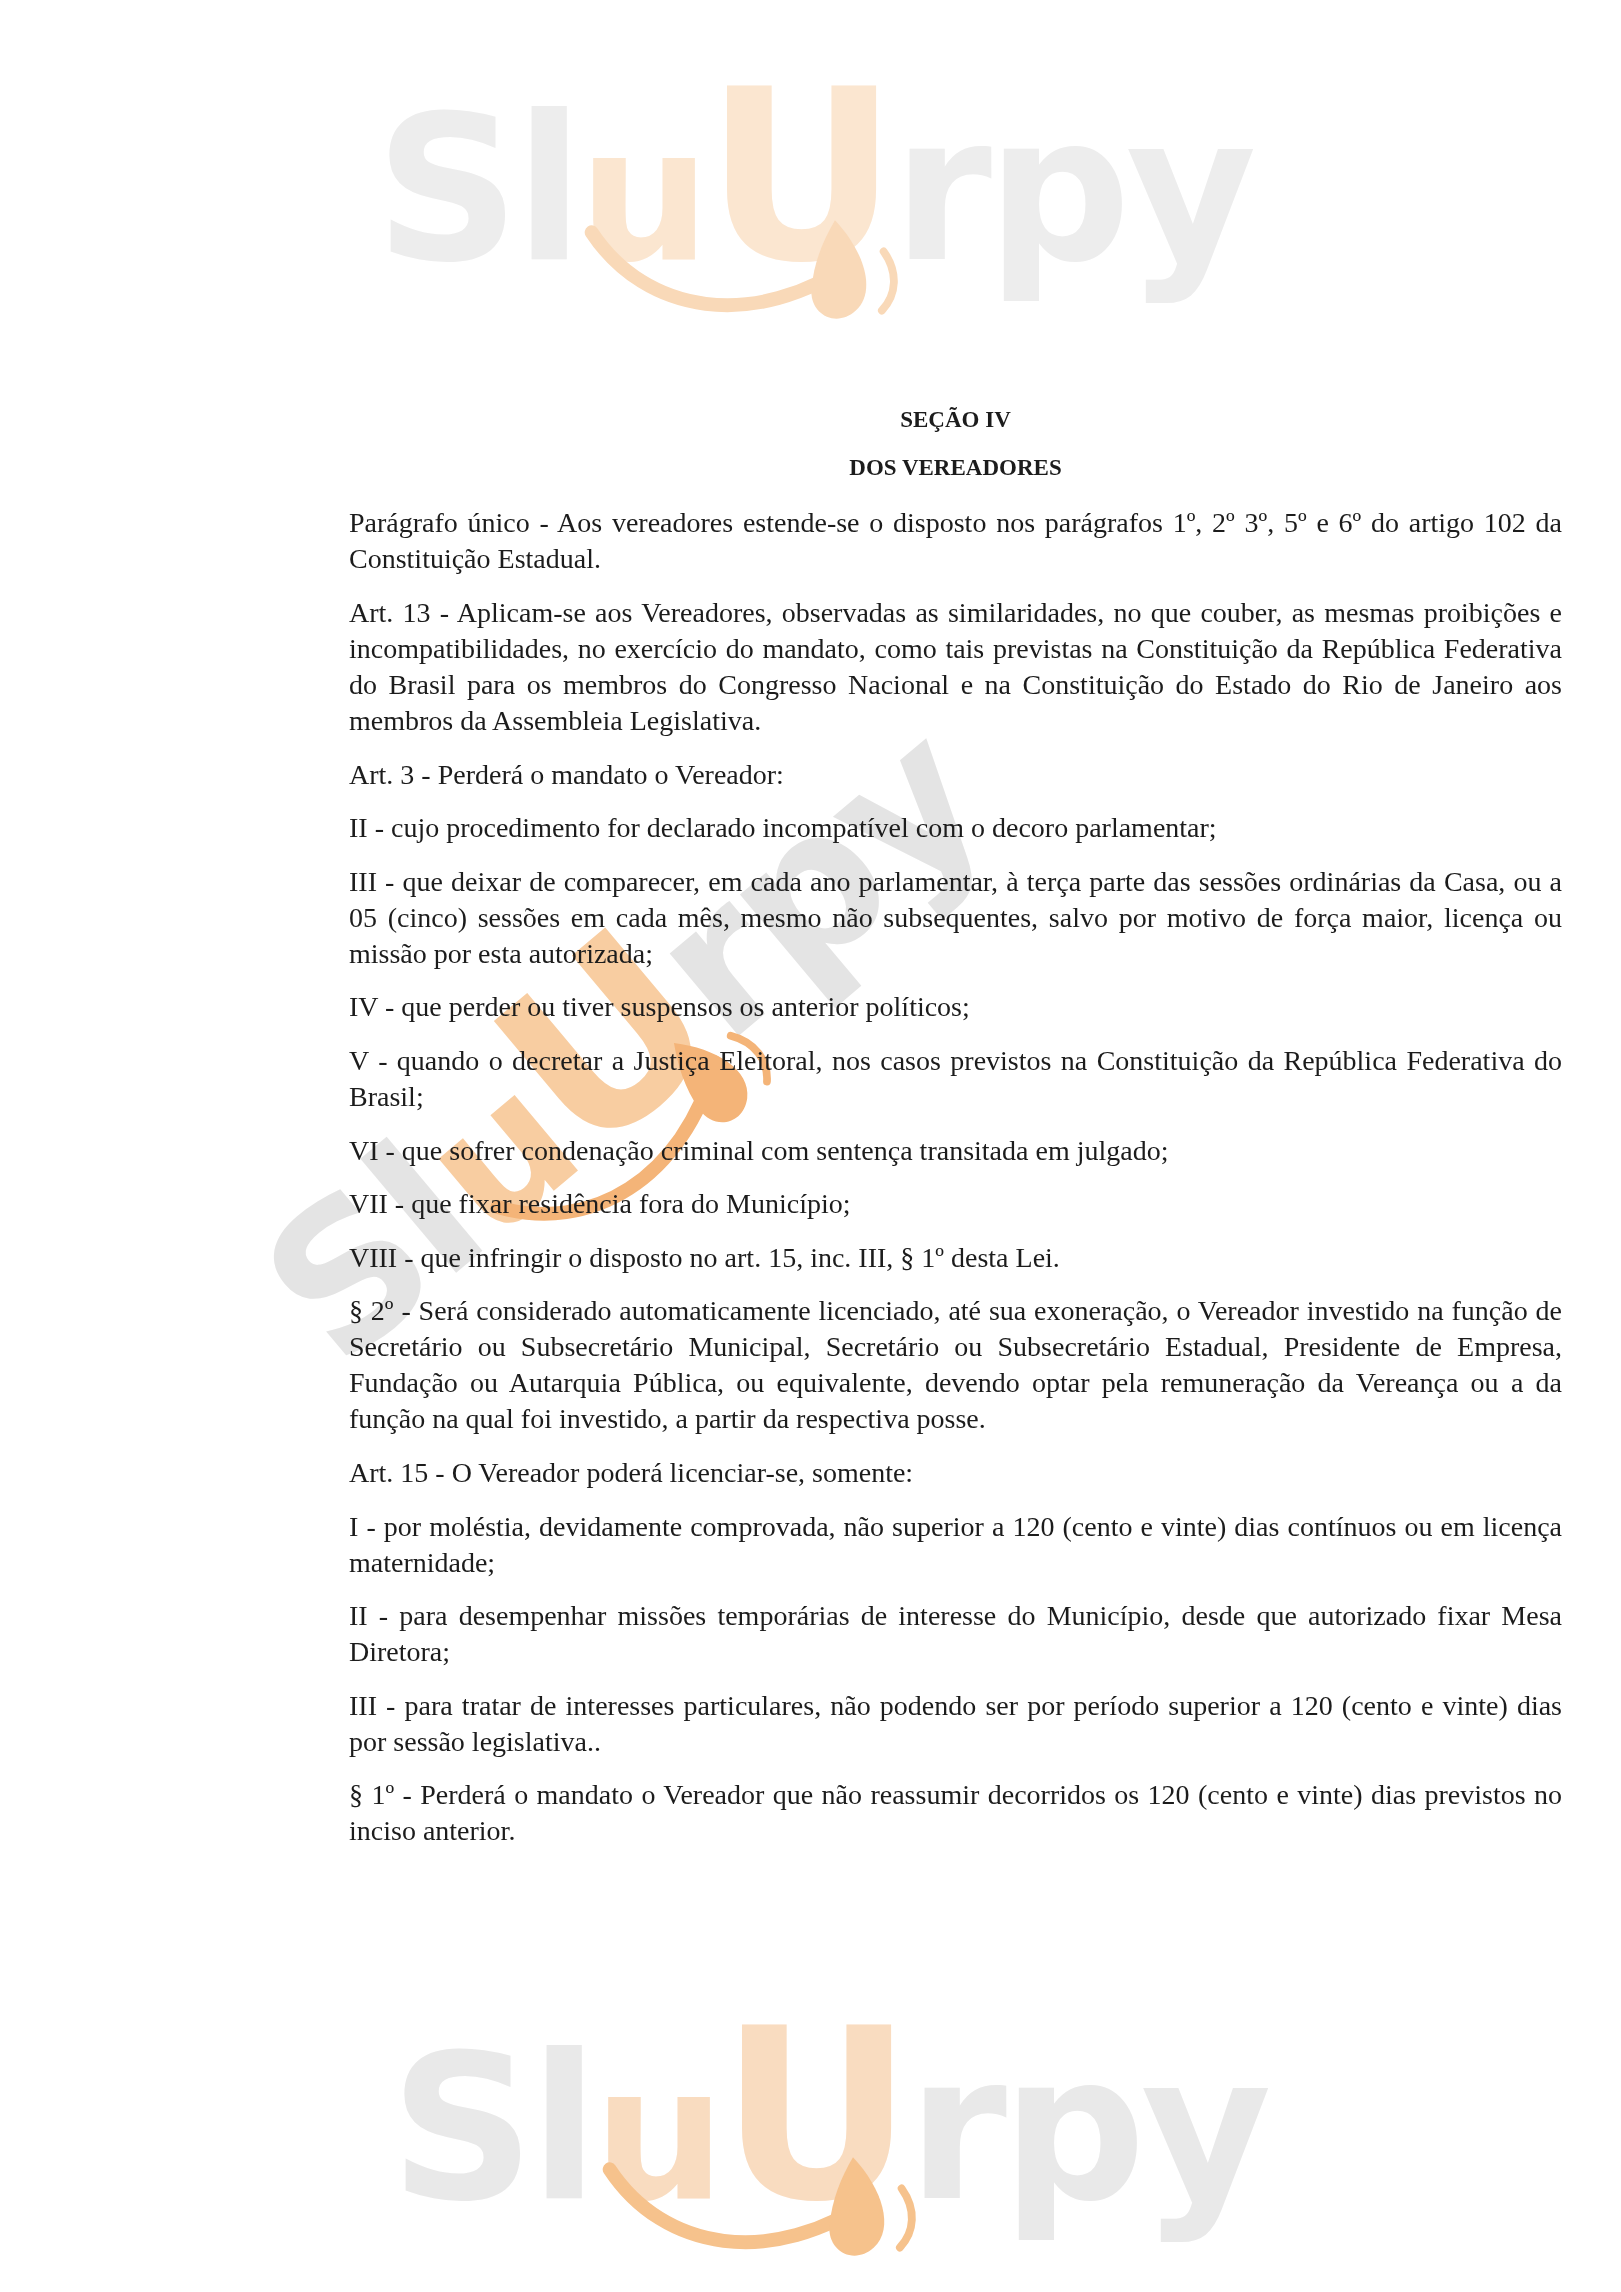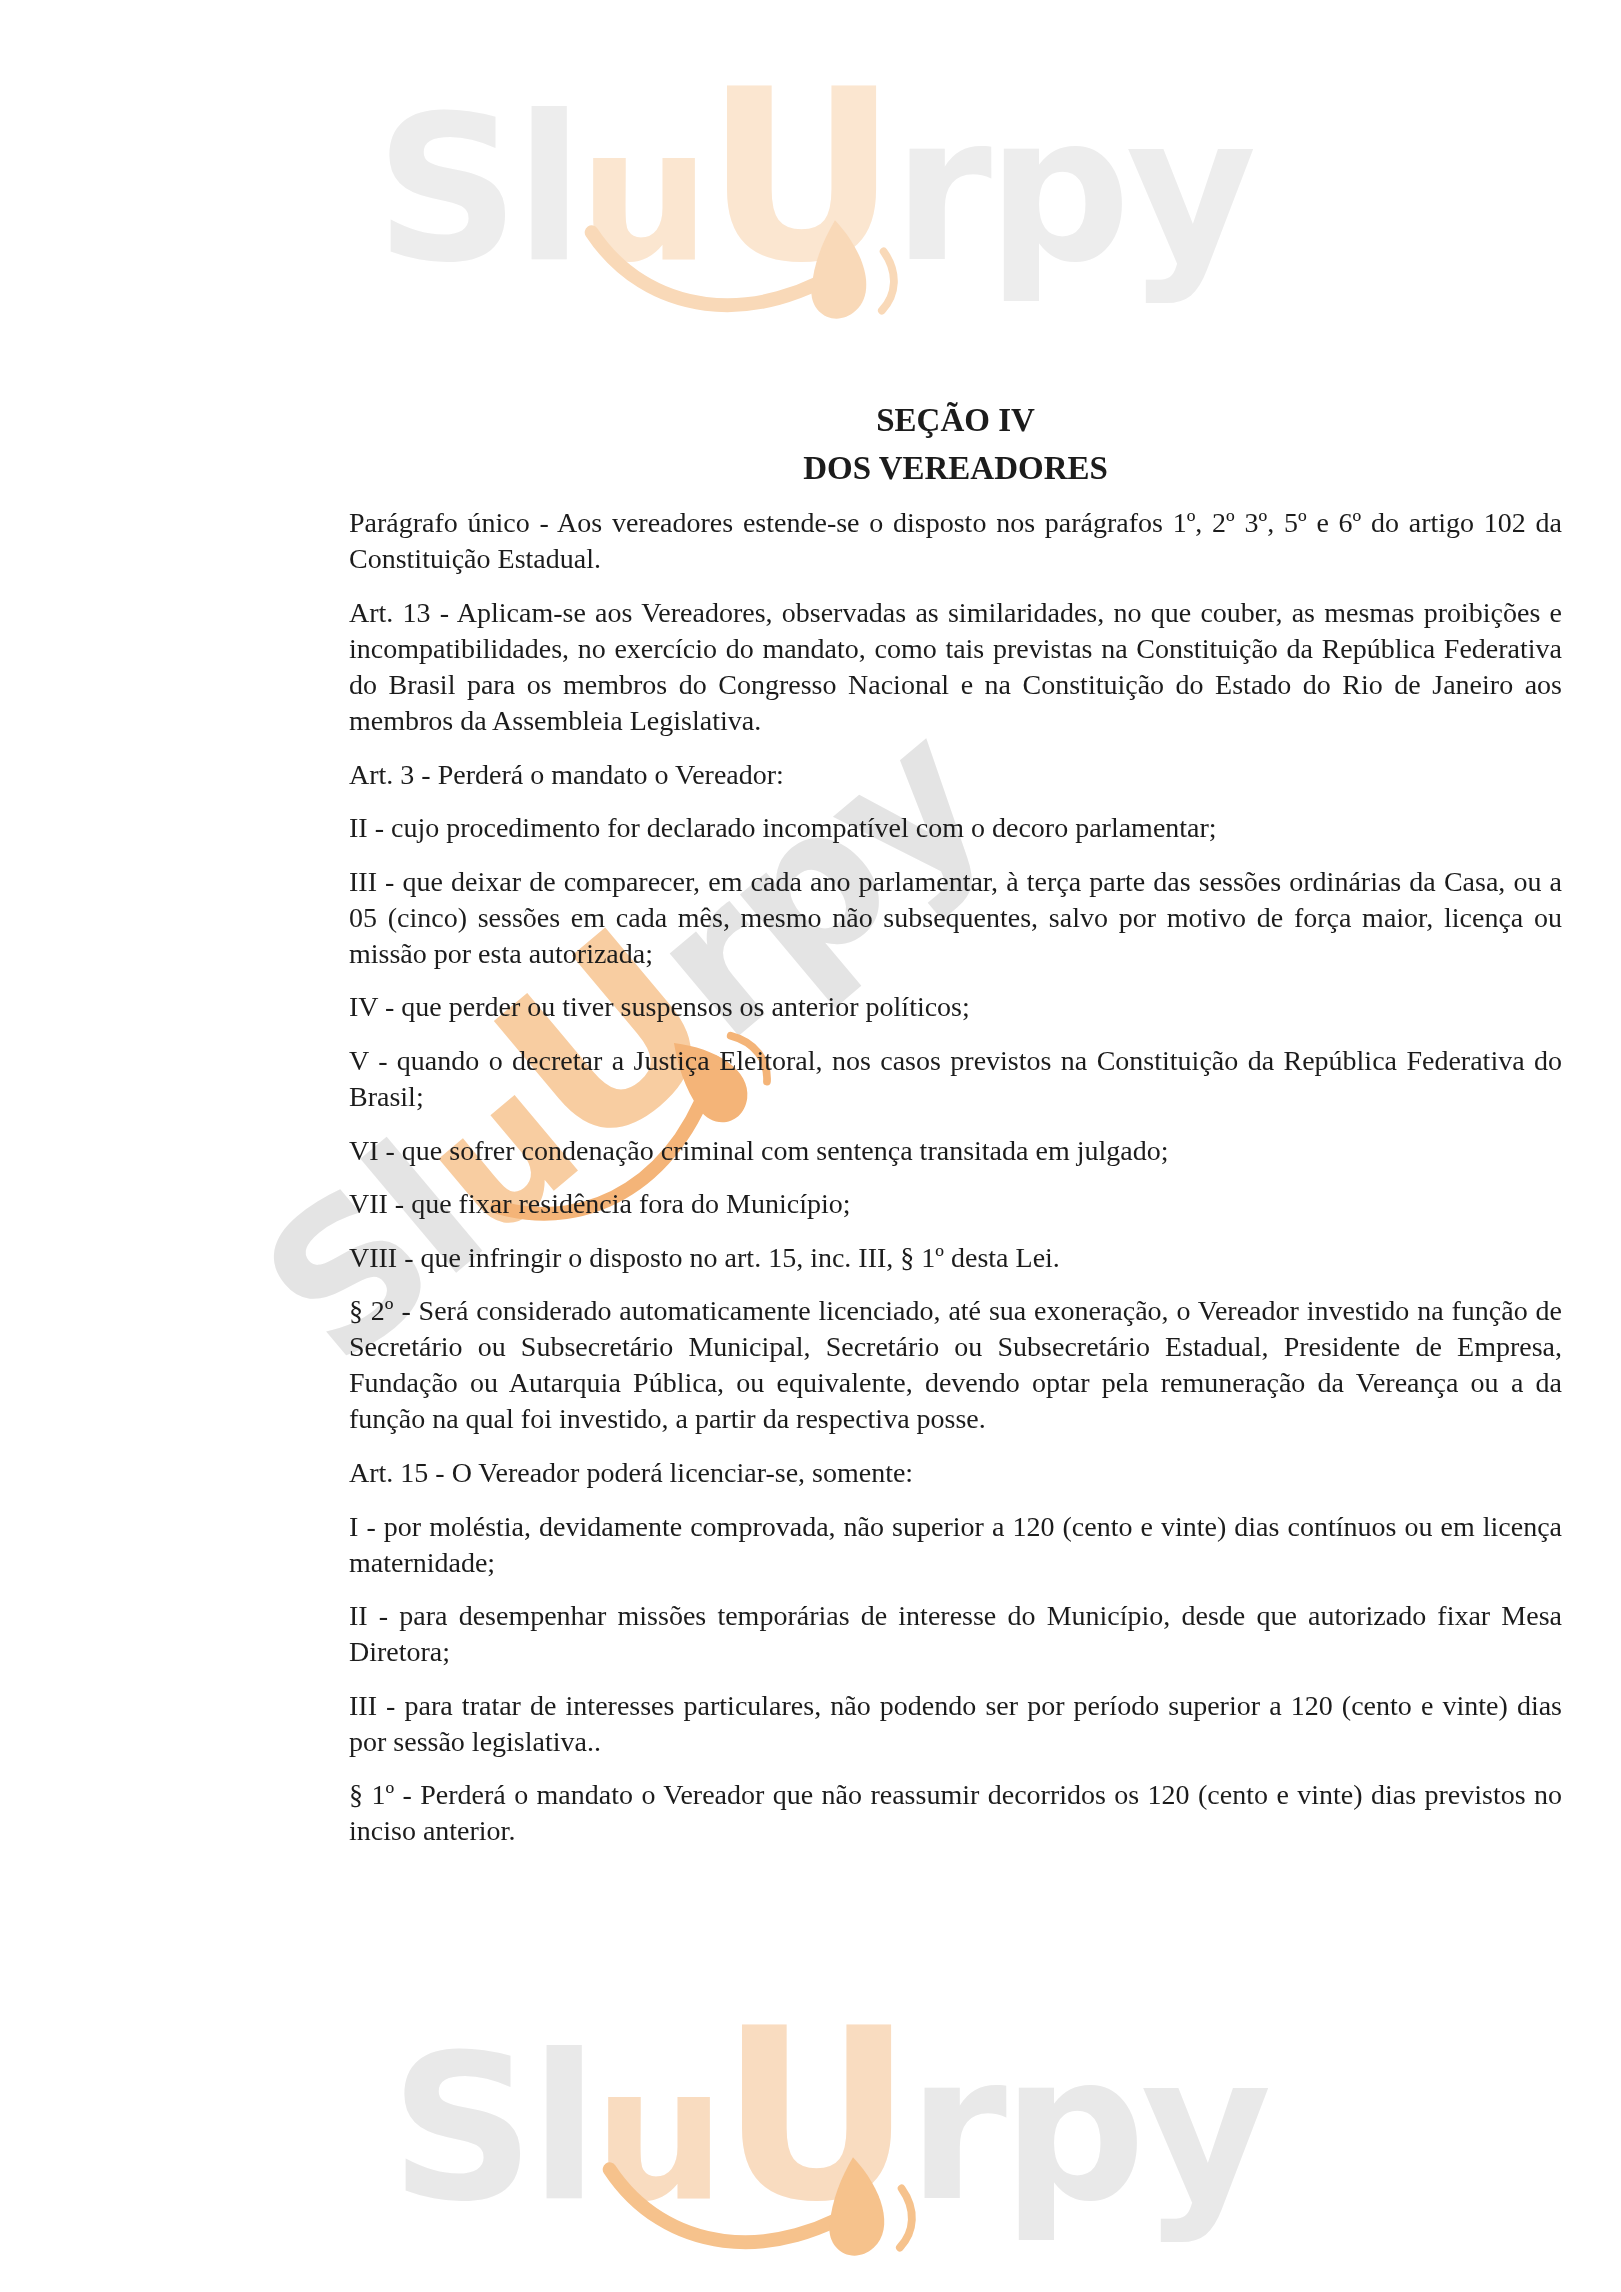--- a/index.html
+++ b/index.html
@@ -39,21 +39,21 @@
   .wm-bottom .wm-tongue{left:204px;top:147px;width:365px;color:var(--bottom_tongue);}
 
   
   .doc{
     position:absolute;z-index:2;
     left:349px;top:402px;width:1213px;
     color:var(--ink);
     font-size:28px;line-height:36px;
   }
   .doc h1,.doc h2{
-    font-size:33px;line-height:36px;margin:0;
+    font-size:23px;line-height:36px;margin:0;
     text-align:center;font-weight:bold;
   }
   .doc h1{margin-bottom:11.8px;}
   .doc h2{margin-bottom:19.6px;margin-top:11px;}
   .doc p{
     margin:0 0 17.6px 0;
     text-align:justify;
   }
 </style>
 </head>

